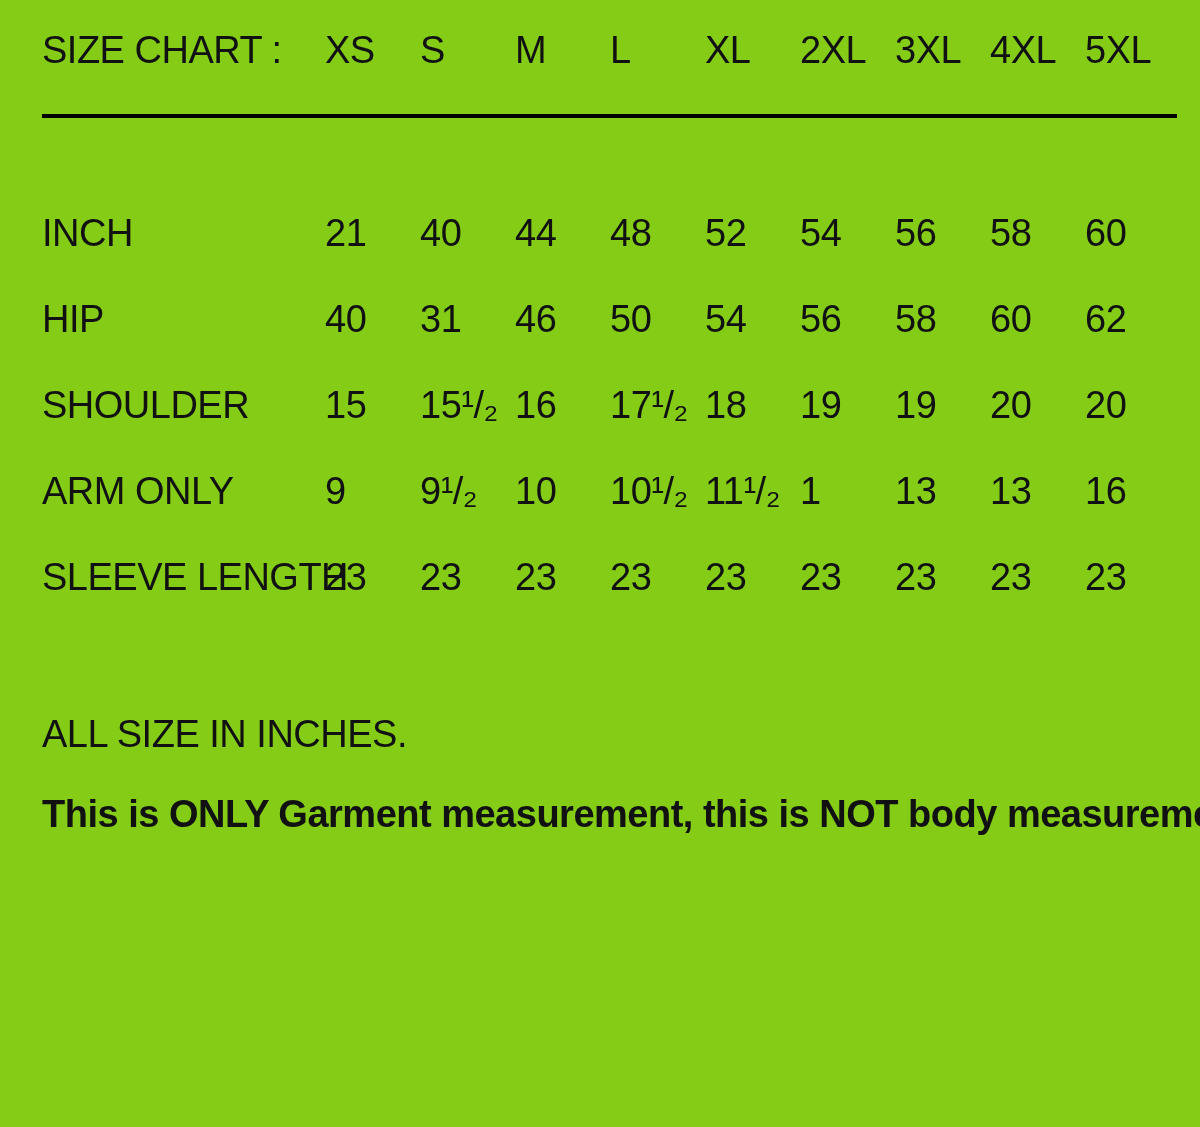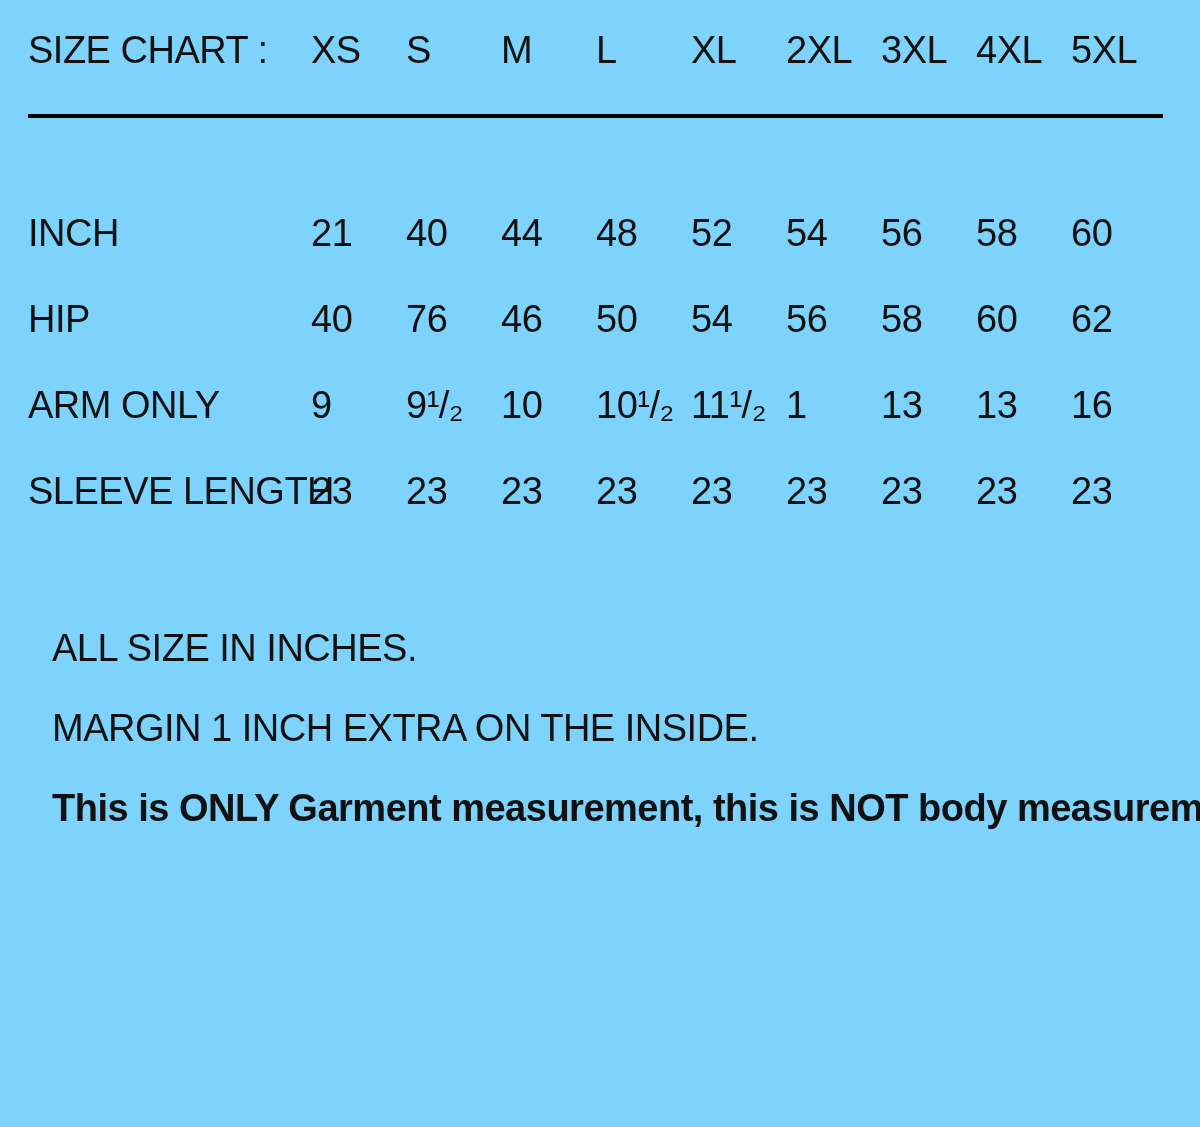--- a/index.html
+++ b/index.html
@@ -6,24 +6,24 @@
     margin: 0;
     padding: 0;
     background: #ffffff;
     color: #111111;
     font-family: "Liberation Sans", "DejaVu Sans", sans-serif;
   }
   .page {
     position: relative;
     width: 1200px;
     height: 1127px;
-    background: #7dd3fc;
+    background: #84cc16;
     overflow: hidden;
     box-sizing: border-box;
-    padding: 28px 20px 0 28px;
+    padding: 28px 20px 0 42px;
   }
   table.size-table {
     border-collapse: collapse;
     table-layout: fixed;
     width: 1130px;
     letter-spacing: -0.5px;
   }
   th, td {
     text-align: left;
     vertical-align: middle;
@@ -43,21 +43,20 @@
   col.size-col-last { width: 92px; }
   tbody td {
     height: 86px;
   }
   tbody tr:first-child td {
     padding-top: 72px;
   }
   .notes {
     margin-top: 92px;
     width: 1130px;
-    margin-left: 24px;
   }
   .note {
     font-size: 38px;
     line-height: 44px;
     letter-spacing: -0.5px;
     margin: 0 0 36px 0;
     white-space: nowrap;
   }
   .note.bold {
     font-weight: bold;
@@ -104,28 +103,40 @@
           <td>48</td>
           <td>52</td>
           <td>54</td>
           <td>56</td>
           <td>58</td>
           <td>60</td>
         </tr>
         <tr>
           <td>HIP</td>
           <td>40</td>
-          <td>76</td>
+          <td>31</td>
           <td>46</td>
           <td>50</td>
           <td>54</td>
           <td>56</td>
           <td>58</td>
           <td>60</td>
           <td>62</td>
+        </tr>
+        <tr>
+          <td>SHOULDER</td>
+          <td>15</td>
+          <td>15¹/₂</td>
+          <td>16</td>
+          <td>17¹/₂</td>
+          <td>18</td>
+          <td>19</td>
+          <td>19</td>
+          <td>20</td>
+          <td>20</td>
         </tr>
         <tr>
           <td>ARM ONLY</td>
           <td>9</td>
           <td>9¹/₂</td>
           <td>10</td>
           <td>10¹/₂</td>
           <td>11¹/₂</td>
           <td>1</td>
           <td>13</td>
@@ -142,17 +153,16 @@
           <td>23</td>
           <td>23</td>
           <td>23</td>
           <td>23</td>
         </tr>
       </tbody>
   </table>
 
   <div class="notes">
     <p class="note">ALL SIZE IN INCHES.</p>
-    <p class="note">MARGIN 1 INCH EXTRA ON THE INSIDE.</p>
     <p class="note bold">This is ONLY Garment measurement, this is NOT body measurement.</p>
   </div>
 
 </div>
 
 </body></html>

